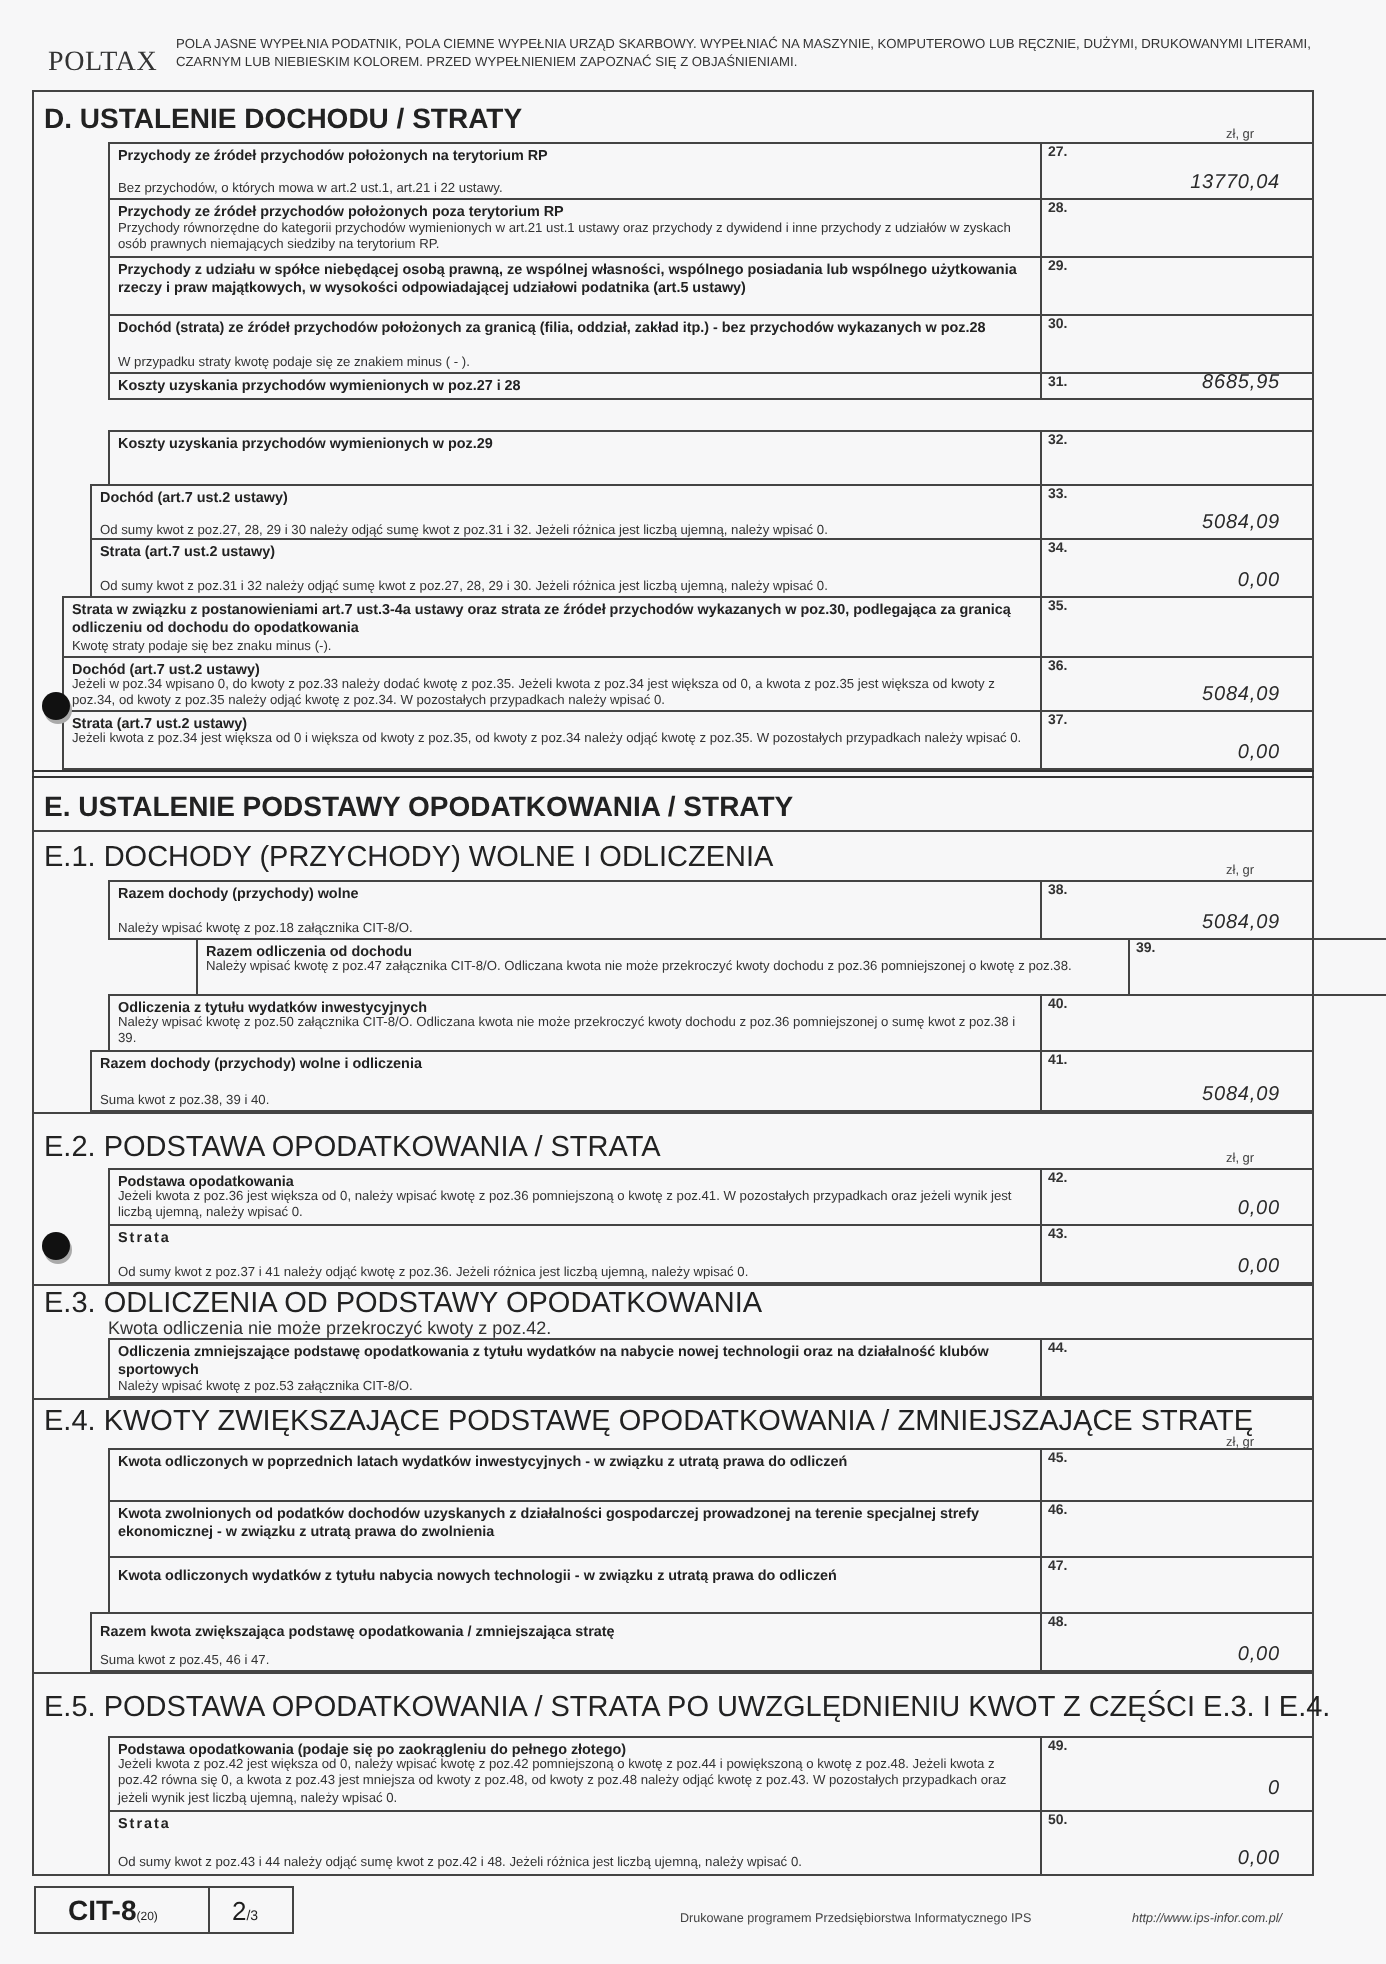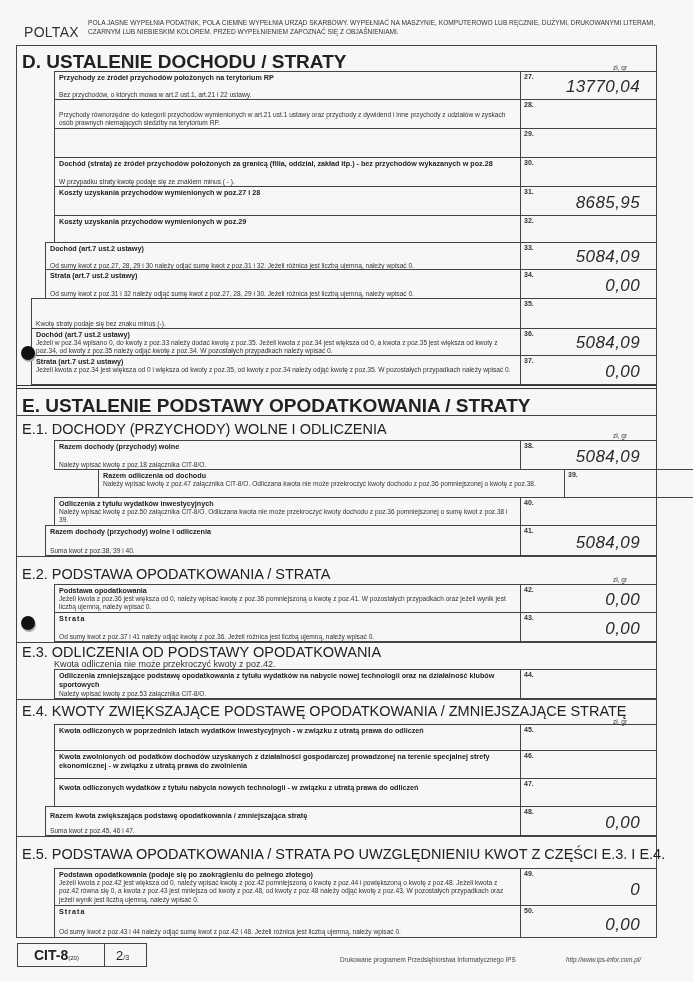--- a/index.html
+++ b/index.html
@@ -2,34 +2,34 @@
 <html><head>
 <meta charset="utf-8">
 <style>
   html, body { margin:0; padding:0; }
   body {
     width:693px; height:982px; position:relative; overflow:hidden;
     background:#f7f7f8;
     font-family:"Liberation Sans", sans-serif; color:#1e1e1e;
   }
   .abs { position:absolute; }
-  .poltax { left:24px; top:24px; font-size:14px; color:#333; letter-spacing:0.3px; }
+  .poltax { left:24px; top:24px; font-size:14px; color:#333; letter-spacing:0.3px;font-family:Liberation Serif, serif; }
   .topnote { left:88px; top:18px; width:570px; font-size:6.6px; line-height:9px; color:#333; text-transform:uppercase; }
   .frame { left:16px; top:45px; width:641px; height:893px; border:1.3px solid #444; box-sizing:border-box; }
-  .sechead { font-weight:bold; font-size:19px; color:#222; }
+  .sechead { font-weight:bold; font-size:14px; color:#222; }
   .subhead { font-size:14.5px; color:#222; }
   .hline { height:0; border-top:1.2px solid #444; }
   .dline { height:2px; border-top:1.3px solid #333; border-bottom:1.3px solid #333; }
   .units { font-size:6.5px; color:#444; }
   .row { position:absolute; border:1.1px solid #444; box-sizing:border-box; background:transparent; }
   .row .lbl { position:absolute; left:4px; top:1px; font-size:7.2px; font-weight:bold; line-height:9px; color:#222; right:142px; }
   .row .desc { position:absolute; left:4px; font-size:6.6px; line-height:8.4px; color:#333; right:142px; }
   .row .num { position:absolute; right:0; width:135px; top:0; bottom:0; border-left:1.1px solid #444; }
   .row .num .pos { position:absolute; left:3px; top:1px; font-size:7px; font-weight:bold; color:#333; }
-  .row .num .val { position:absolute; right:16px; bottom:2px; font-size:17px; font-style:italic; color:#2a2a2a; letter-spacing:0.4px; }
+  .row .num .val { position:absolute; right:16px; bottom:2px; font-size:10px; font-style:italic; color:#2a2a2a; letter-spacing:0.4px; }
   .hole { width:14px; height:14px; border-radius:50%; background:#111; box-shadow:1px 2px 0 #aaa; }
   .footer-box { left:17px; top:943px; width:130px; height:24px; border:1.2px solid #444; box-sizing:border-box; }
   .footer-box .code { position:absolute; left:16px; top:3px; font-size:14px; font-weight:bold; }
   .footer-box .code sup { font-size:6px; font-weight:normal; vertical-align:baseline; }
   .footer-box .sep { position:absolute; left:86px; top:0; bottom:0; border-left:1.2px solid #444; }
   .footer-box .page { position:absolute; left:98px; top:4px; font-size:13px; }
   .footer-box .page small { font-size:7px; }
   .printed { left:340px; top:956px; font-size:6.3px; color:#444; }
   .url { left:566px; top:956px; font-size:6.3px; font-style:italic; color:#444; }
 </style>
@@ -47,44 +47,46 @@
 <div class="row" style="left:54px;top:71px;width:603px;height:29px;">
   <div class="lbl">Przychody ze źródeł przychodów położonych na terytorium RP</div>
   <div class="desc" style="top:19px;">Bez przychodów, o których mowa w art.2 ust.1, art.21 i 22 ustawy.</div>
   <div class="num">
       <span class="pos">27.</span>
       <span class="val">13770,04</span>
     </div>
 </div>
 
 <div class="row" style="left:54px;top:99px;width:603px;height:30px;">
+  <div class="lbl">Przychody ze źródeł przychodów położonych poza terytorium RP</div>
   <div class="desc" style="top:11px;">Przychody równorzędne do kategorii przychodów wymienionych w art.21 ust.1 ustawy oraz przychody z dywidend i inne przychody z udziałów w zyskach osób prawnych niemających siedziby na terytorium RP.</div>
   <div class="num">
       <span class="pos">28.</span>
       <span class="val"></span>
     </div>
 </div>
 
 <div class="row" style="left:54px;top:128px;width:603px;height:30px;">
+  <div class="lbl">Przychody z udziału w spółce niebędącej osobą prawną, ze wspólnej własności, wspólnego posiadania lub wspólnego użytkowania rzeczy i praw majątkowych, w wysokości odpowiadającej udziałowi podatnika (art.5 ustawy)</div>
   <div class="num">
       <span class="pos">29.</span>
       <span class="val"></span>
     </div>
 </div>
 
 <div class="row" style="left:54px;top:157px;width:603px;height:30px;">
   <div class="lbl">Dochód (strata) ze źródeł przychodów położonych za granicą (filia, oddział, zakład itp.) - bez przychodów wykazanych w poz.28</div>
   <div class="desc" style="top:20px;">W przypadku straty kwotę podaje się ze znakiem minus ( - ).</div>
   <div class="num">
       <span class="pos">30.</span>
       <span class="val"></span>
     </div>
 </div>
 
-<div class="row" style="left:54px;top:186px;width:603px;height:30px;">
+<div class="row" style="left:54px;top:186px;width:603px;height:14px;">
   <div class="lbl">Koszty uzyskania przychodów wymienionych w poz.27 i 28</div>
   <div class="num">
       <span class="pos">31.</span>
       <span class="val">8685,95</span>
     </div>
 </div>
 
 <div class="row" style="left:54px;top:215px;width:603px;height:28px;">
   <div class="lbl">Koszty uzyskania przychodów wymienionych w poz.29</div>
   <div class="num">
@@ -105,20 +107,21 @@
 <div class="row" style="left:45px;top:269px;width:612px;height:30px;">
   <div class="lbl">Strata (art.7 ust.2 ustawy)</div>
   <div class="desc" style="top:20px;">Od sumy kwot z poz.31 i 32 należy odjąć sumę kwot z poz.27, 28, 29 i 30. Jeżeli różnica jest liczbą ujemną, należy wpisać 0.</div>
   <div class="num">
       <span class="pos">34.</span>
       <span class="val">0,00</span>
     </div>
 </div>
 
 <div class="row" style="left:31px;top:298px;width:626px;height:31px;">
+  <div class="lbl">Strata w związku z postanowieniami art.7 ust.3-4a ustawy oraz strata ze źródeł przychodów wykazanych w poz.30, podlegająca za granicą odliczeniu od dochodu do opodatkowania</div>
   <div class="desc" style="top:21px;">Kwotę straty podaje się bez znaku minus (-).</div>
   <div class="num">
       <span class="pos">35.</span>
       <span class="val"></span>
     </div>
 </div>
 
 <div class="row" style="left:31px;top:328px;width:626px;height:28px;">
   <div class="lbl">Dochód (art.7 ust.2 ustawy)</div>
   <div class="desc" style="top:10px;">Jeżeli w poz.34 wpisano 0, do kwoty z poz.33 należy dodać kwotę z poz.35. Jeżeli kwota z poz.34 jest większa od 0, a kwota z poz.35 jest większa od kwoty z poz.34, od kwoty z poz.35 należy odjąć kwotę z poz.34. W pozostałych przypadkach należy wpisać 0.</div>

